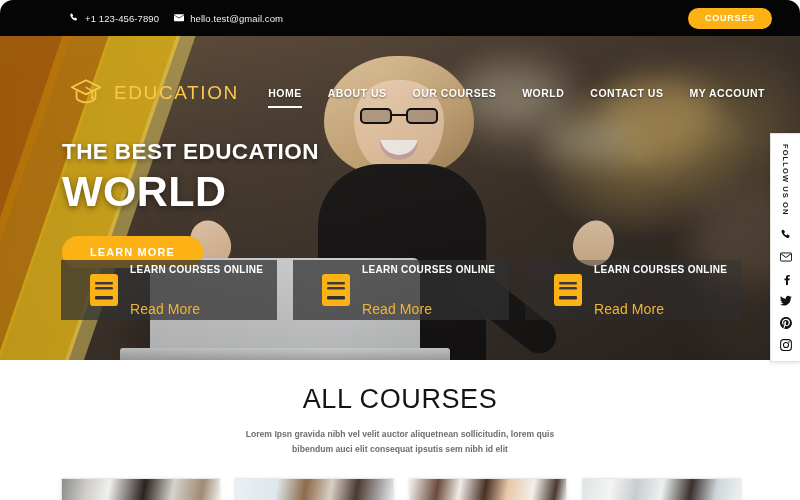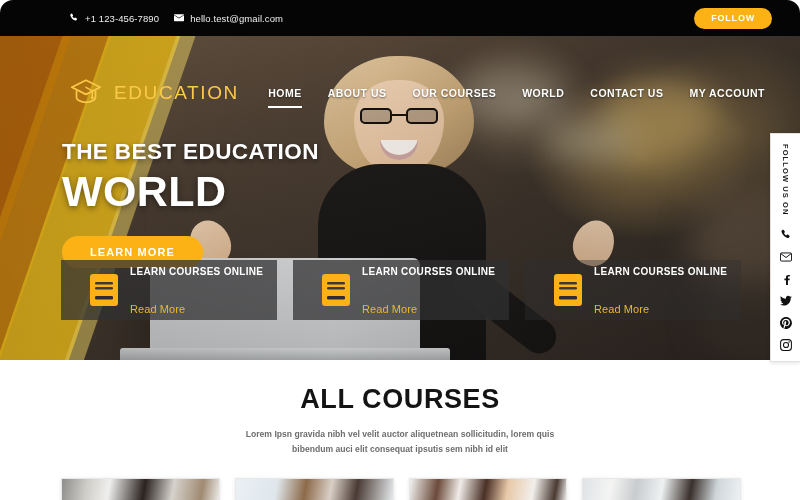--- a/index.html
+++ b/index.html
@@ -168,41 +168,41 @@
   .cards { position:absolute; left:61px; top:224px; width:680px; display:flex; gap:16px; z-index:22; }
   .card {
     width:216px; height:60px; background:rgba(48,48,50,.74);
     display:flex; align-items:center; gap:11px; padding:0 28px;
   }
   .card.ghost { background:rgba(48,48,50,.40); }
   .card-icon { width:30px; height:34px; flex:0 0 auto; }
   .card-icon svg { width:30px; height:34px; display:block; }
   .card-body { display:flex; flex-direction:column; gap:6px; }
   .card-title { color:#ffffff; font-size:10px; font-weight:bold; letter-spacing:.3px; white-space:nowrap; }
-  .card-link { color:#f0b434; font-size:11px; letter-spacing:.1px; cursor:pointer;margin-top:20px; }
+  .card-link { color:#f0b434; font-size:14px; letter-spacing:.1px; cursor:pointer;margin-top:20px; }
 
   
   .social {
     position:absolute; right:0; top:133px; width:30px; z-index:45;
     background:#ffffff; border:1px solid #e2e2e2; border-right:none;
     padding:10px 0 9px; display:flex; flex-direction:column; align-items:center; gap:9px;
     box-shadow:0 1px 4px rgba(0,0,0,.12);
   }
   .social-label {
     writing-mode:vertical-rl; font-size:7.5px; font-weight:bold;
     letter-spacing:1.1px; color:#1a1a1a; margin-bottom:4px;
   }
   .soc-icon { width:13px; height:13px; display:flex; align-items:center; justify-content:center; cursor:pointer; }
   .soc-icon svg { width:12px; height:12px; display:block; fill:#111111; }
 
   
   .courses-sec { position:absolute; top:360px; left:0; width:800px; height:140px; background:#ffffff; z-index:5; }
   .sec-title {
     text-align:center; margin-top:24px;
-    font-size:27px; font-weight:bold; color:#141414; letter-spacing:.6px;
+    font-size:27px; font-weight:normal; color:#141414; letter-spacing:.6px;
   }
   .sec-sub {
     margin:12px auto 0; width:330px; text-align:center;
     font-size:8.6px; color:#6d6d6d; line-height:1.75;font-weight:bold;
   }
   .course-grid {
     position:absolute; left:61px; top:118px; width:680px;
     display:flex; gap:15px;
   }
   .course-card {
@@ -234,21 +234,21 @@
       </div>
       <div class="tb-item">
         <span class="tb-icon">
           <svg viewBox="0 0 16 12">
               <path d="M0 1.4V10c0 .6.4 1 1 1h14c.6 0 1-.4 1-1V1.4L8 6.6 0 1.4zM15 0H1C.6 0 .2.2.1.6L8 5.5 15.9.6c-.1-.4-.5-.6-.9-.6z"></path>
             </svg>
         </span>
         <span>hello.test@gmail.com</span>
       </div>
     </div>
-    <button class="logout-btn">FOLLOW</button>
+    <button class="logout-btn">COURSES</button>
   </div>
 
   <div class="hero">
 
     <div class="hero-photo">
       <div class="bg-base"></div>
       <div class="bg-blobs">
         <div class="blob b1"></div>
           <div class="blob b2"></div>
           <div class="blob b3"></div>

